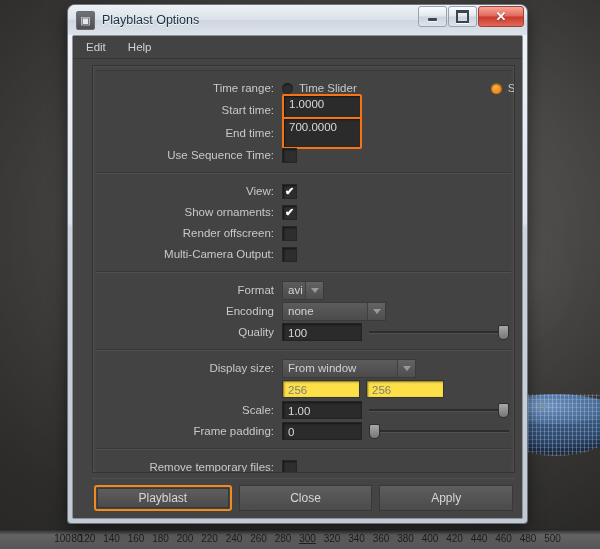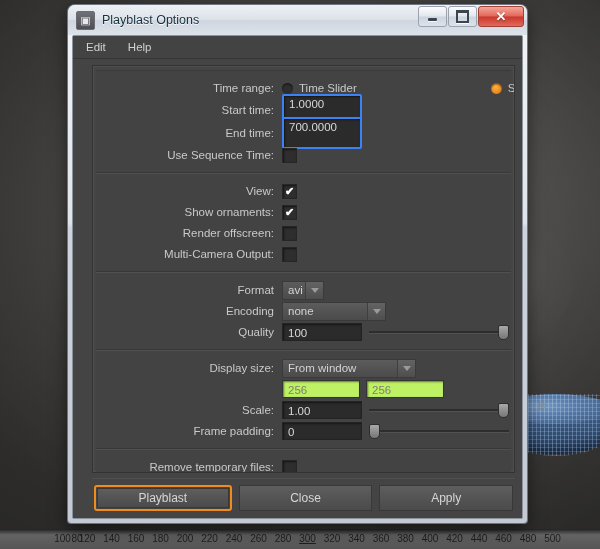--- a/index.html
+++ b/index.html
@@ -308,27 +308,27 @@
     box-shadow: inset 1px 1px 2px rgba(0,0,0,0.5);
     color: #d8d8d8;
     font-size: 11.5px;
     line-height: 18px;
     padding: 0 5px;
     box-sizing: border-box;
     white-space: nowrap;
     overflow: hidden;
   }
   .field.hl {
-    border: 2px solid #3b82f6;
+    border: 2px solid #f97316;
     border-radius: 2px;
     height: 32px;
     line-height: 16px;
   }
   .field.disabled {
-    background: #bef264;
+    background: #fde047;
     color: #7d7d7d;
     border-color: #343434;
   }
   .w80  { width: 80px; }
   .w78  { width: 78px; }
 
   
   .cbox {
     width: 13px; height: 13px;
     background: #2e2e2e;

